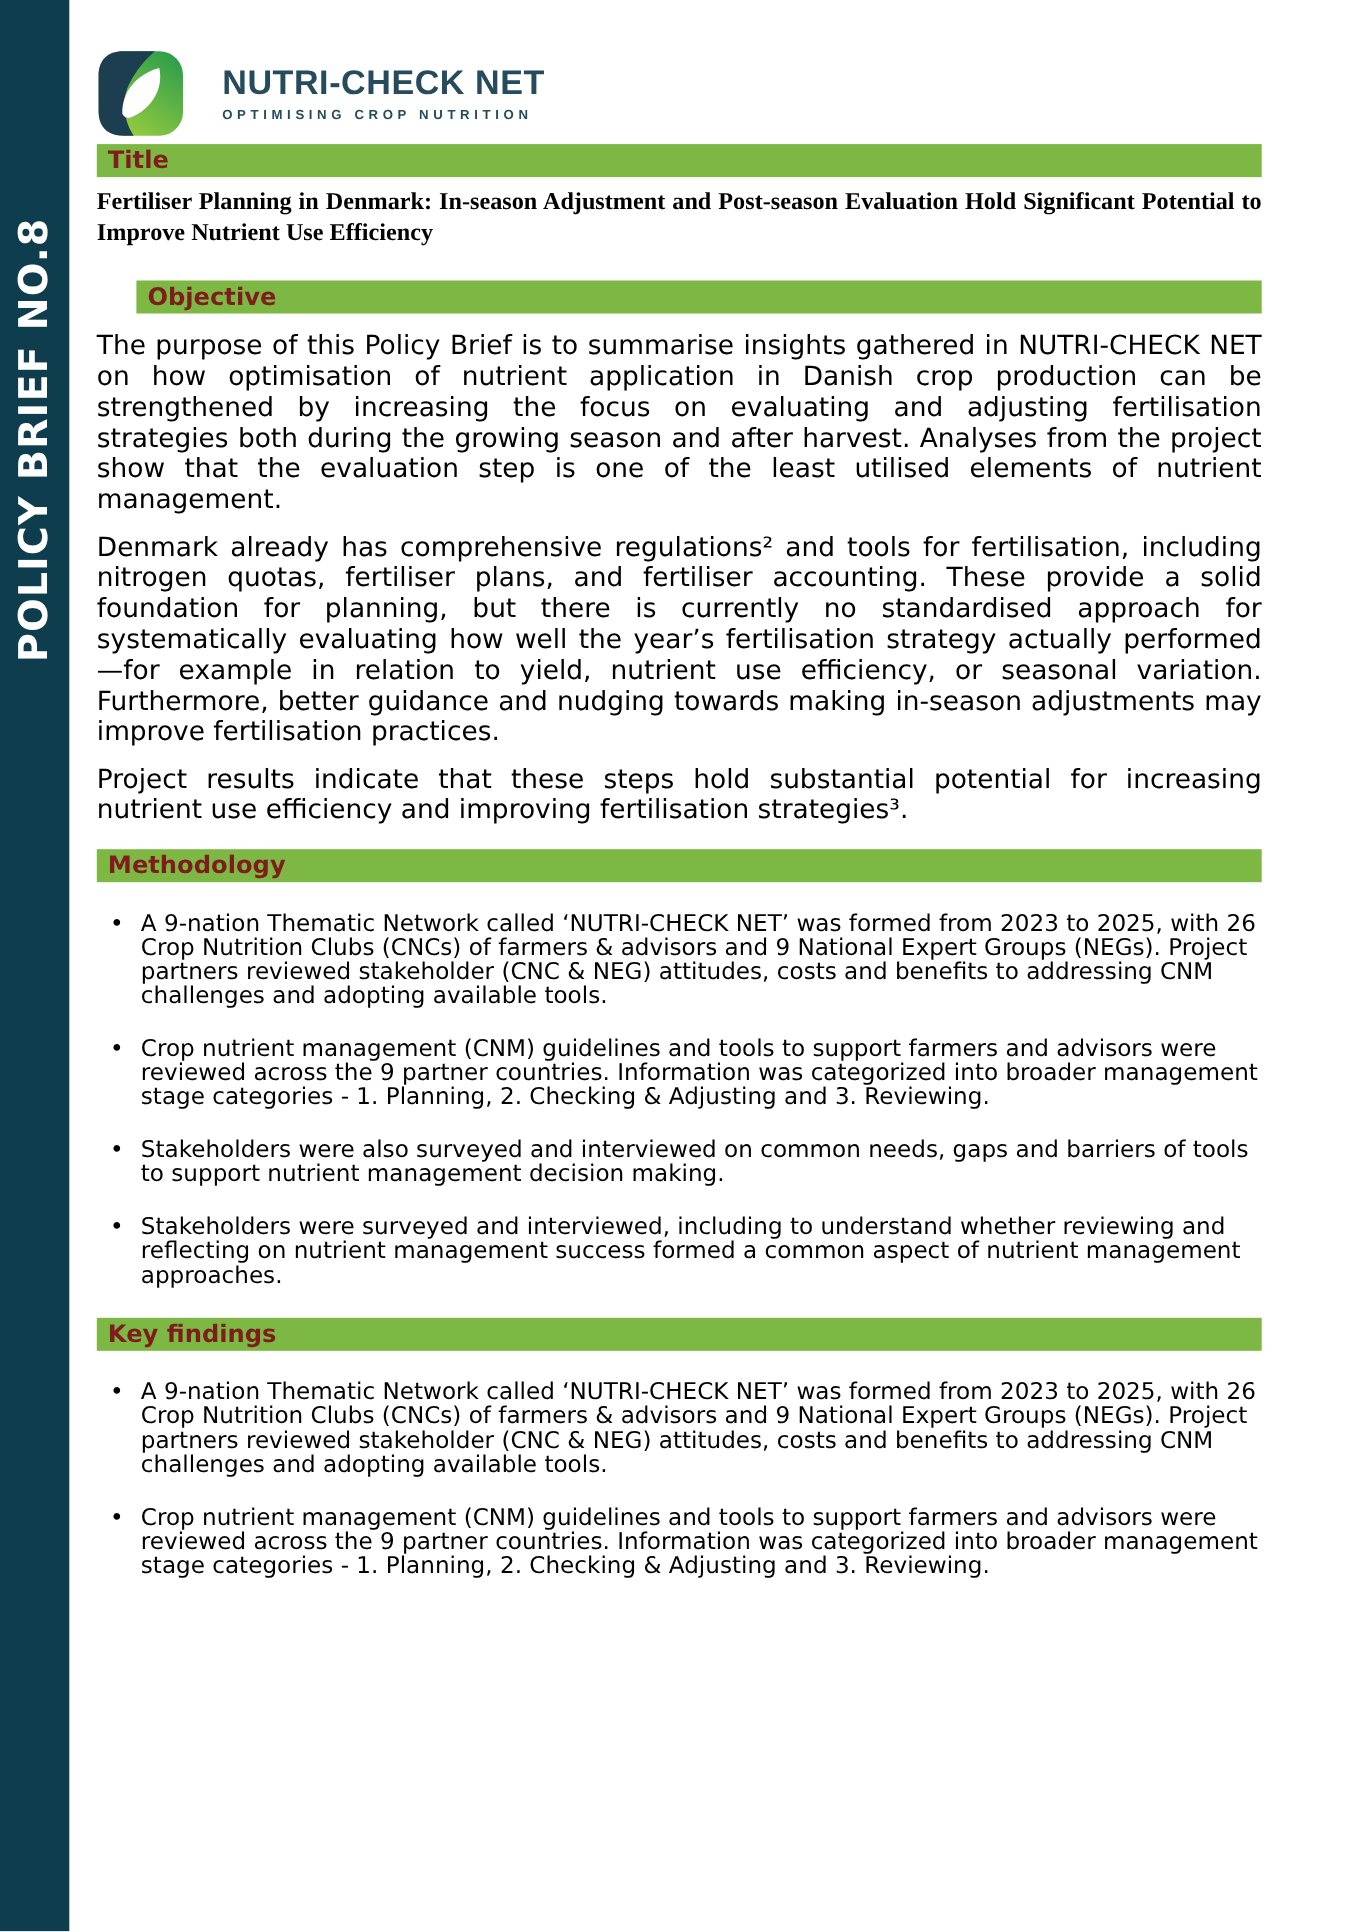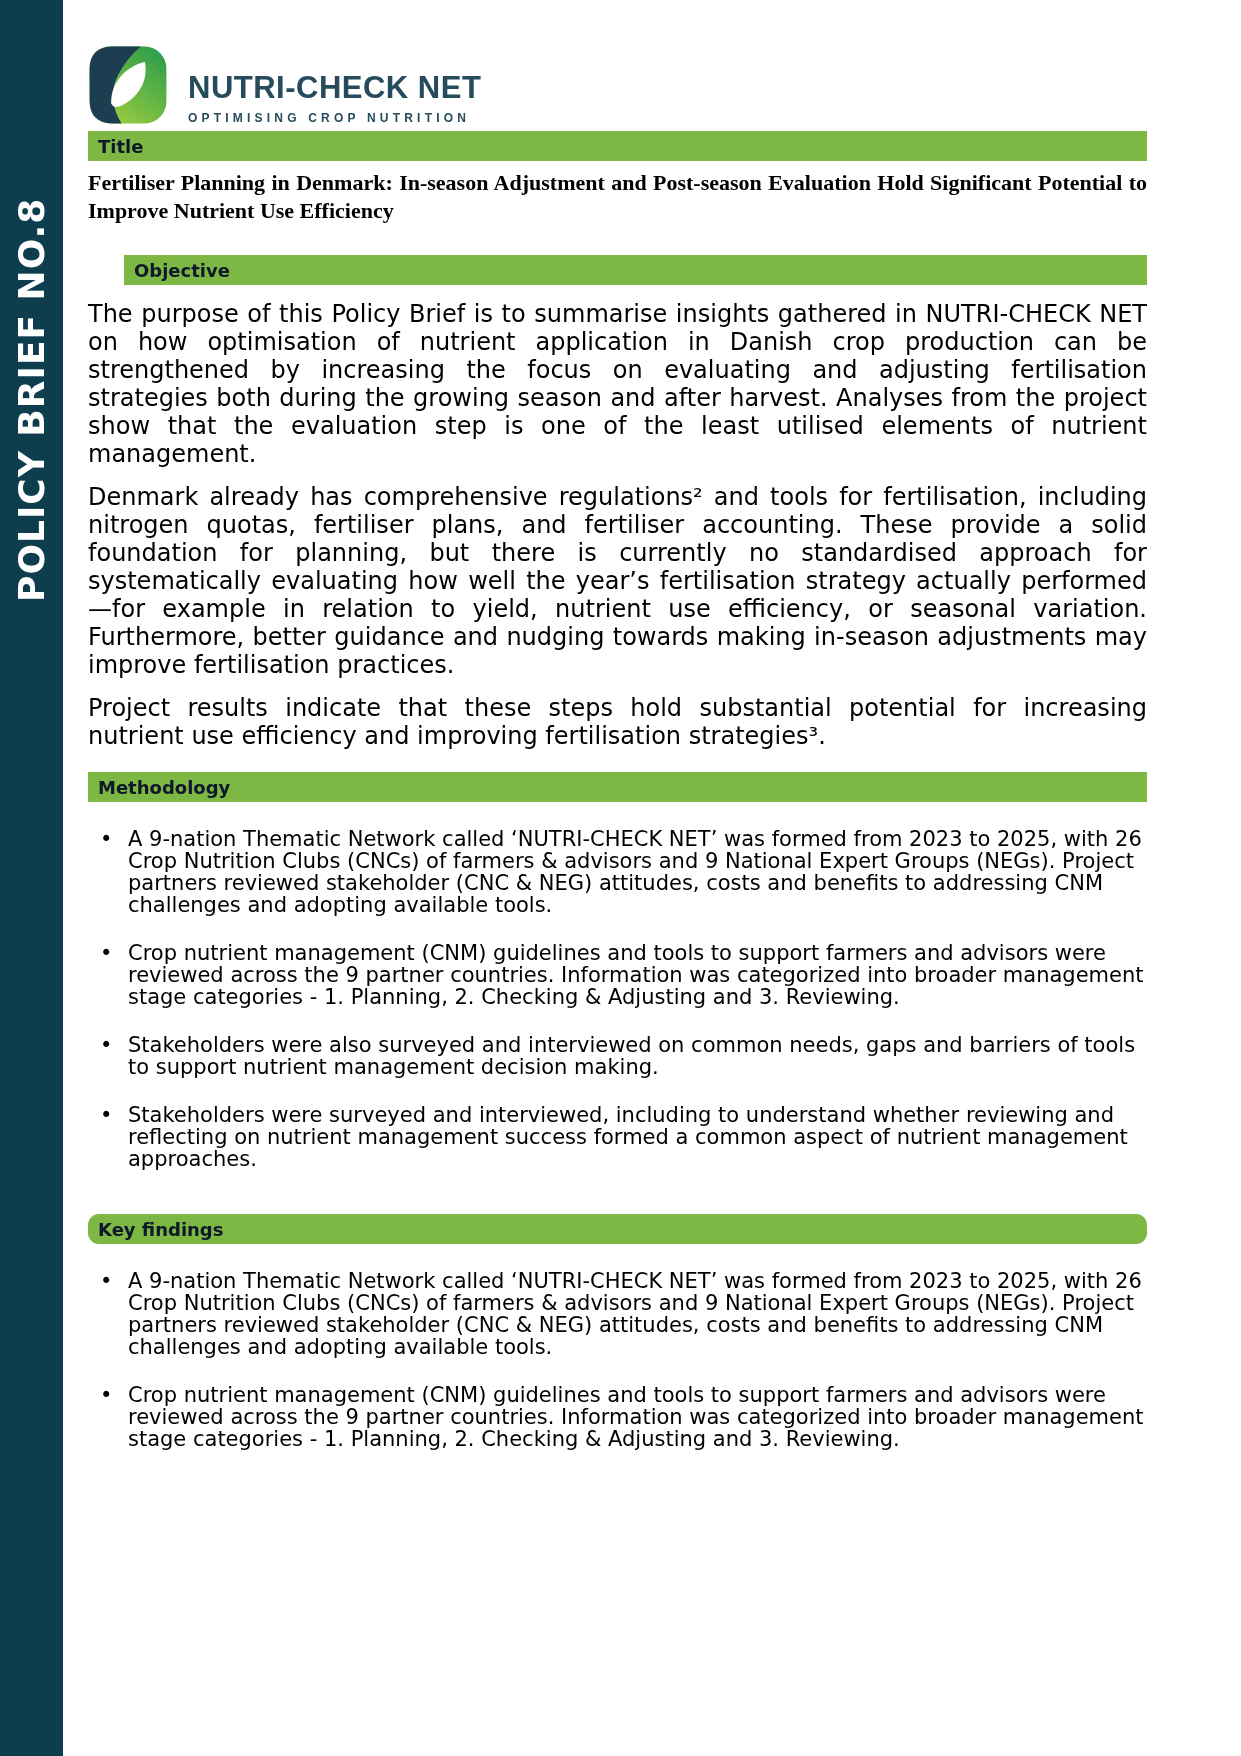--- a/index.html
+++ b/index.html
@@ -30,21 +30,21 @@
     letter-spacing:1px;
     white-space:nowrap;
   }
   
   .content {
     position:absolute; left:88px; top:0;
     width:1059px;
   }
   .logo-row {
     margin-top:45px;
-    display:flex; align-items:flex-end; gap:20px;
+    display:flex; align-items:center; gap:34px;
   }
   .logo-icon { width:80px; height:80px; flex:0 0 auto; }
   .logo-name {
     font-family:"Liberation Sans", sans-serif;
     font-weight:bold;
     font-size:31px;
     letter-spacing:0.5px;
     color:#264b5c;
     line-height:1.05;
   }
@@ -54,28 +54,28 @@
     font-size:12px;
     letter-spacing:4.2px;
     color:#264b5c;
     margin-top:6px;
   }
   .bar {
     background:#7cb843;
     height:30px;
     display:flex; align-items:center;
     padding-left:10px;
-    color:#0f172a;
+    color:#7f1d1d;
     font-weight:bold;
-    font-size:18px;
+    font-size:22px;
   }
   .bar-title       { margin-top:6px; }
   .bar-objective   { margin-top:30px;margin-left:36px; }
   .bar-methodology { margin-top:22px; }
-  .bar-findings    { margin-top:44px;border-radius:11px; }
+  .bar-findings    { margin-top:28px; }
   .doc-title {
     margin-top:8px;
     font-weight:bold;
     font-size:22px;
     line-height:28px;
     text-align:justify;
     font-family:Liberation Serif, serif;
   }
   .para {
     margin-top:15px;

